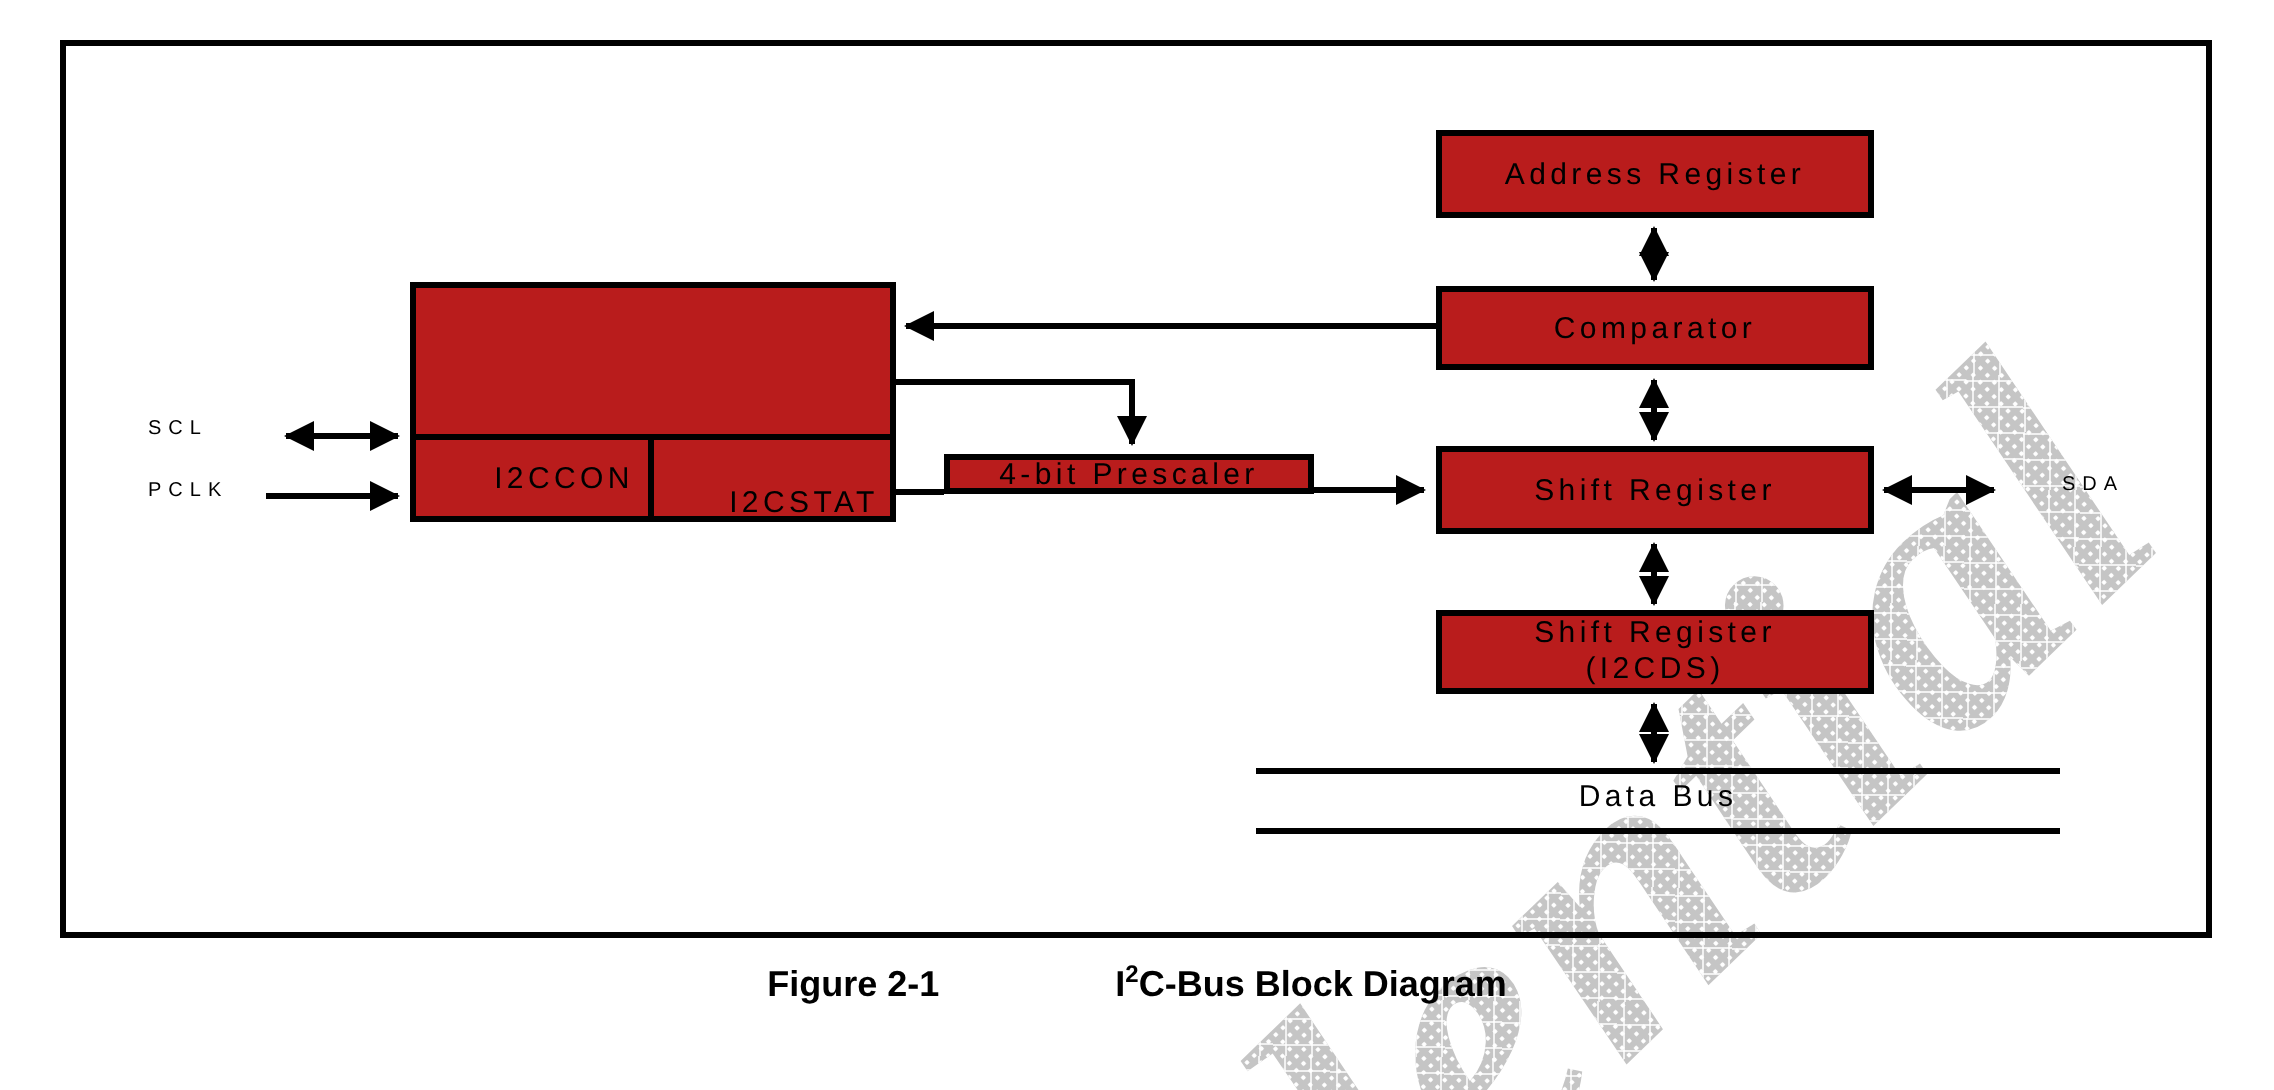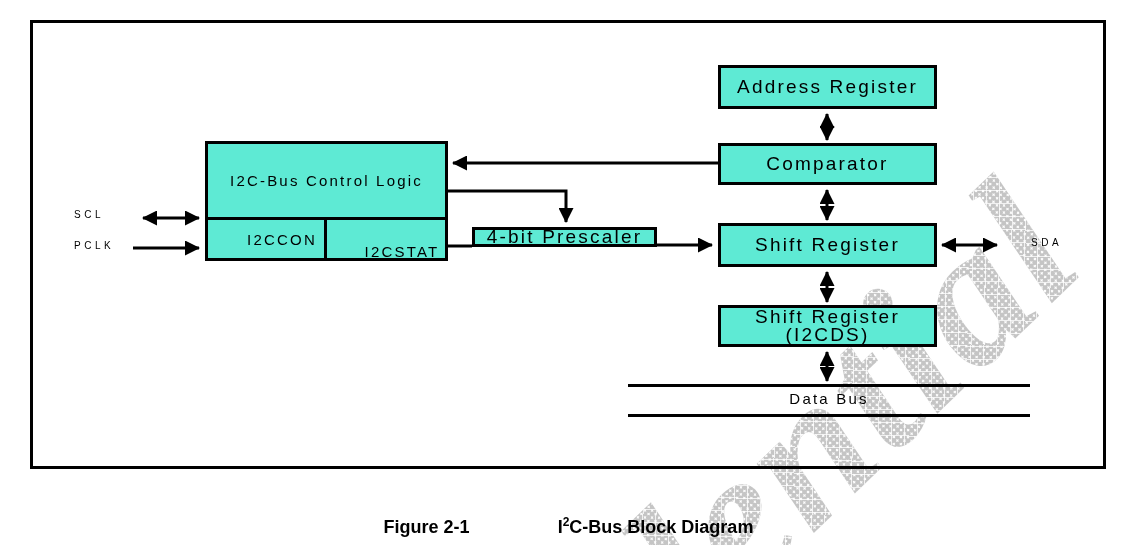--- a/index.html
+++ b/index.html
@@ -29,23 +29,23 @@
     user-select:none;
   }
   
   .frame {
     position:absolute; left:30px; top:20px; width:1076px; height:449px;
     border:3px solid #000; z-index:2; background:transparent;
   }
   
   .block {
     position:absolute; z-index:3;
-    border:3px solid #000; background:#5eead4;
+    border:3px solid #000; background:#b91c1c;
     display:flex; align-items:center; justify-content:center;
-    font-size:19px; letter-spacing:2.2px; white-space:nowrap;
+    font-size:15px; letter-spacing:2.2px; white-space:nowrap;
   }
   .block .two-line { text-align:center; line-height:18px; }
   
   .ctl-box   { left:205px; top:141px; width:243px; height:120px; }
   .ctl-upper { position:absolute; left:205px; top:144px; width:243px; height:72px;
                display:flex; align-items:center; justify-content:center;
                font-size:15px; letter-spacing:2.2px; z-index:4; }
   .ctl-divider-h { position:absolute; left:205px; top:217px; width:243px; height:3px; background:#000; z-index:4; }
   .ctl-divider-v { position:absolute; left:324px; top:219px; width:3px;  height:42px; background:#000; z-index:4; }
   .ctl-cell {
@@ -76,35 +76,34 @@
   }
   .sig-scl  { left:74px;  top:209px; }
   .sig-pclk { left:74px;  top:240px; }
   .sig-sda  { left:1008px; top:237px;margin-left:23px; }
   
   .wires { position:absolute; left:0; top:0; z-index:5; pointer-events:none; }
   
   .caption {
     position:absolute; left:0; top:482px; width:1137px; z-index:3;
     display:flex; justify-content:center; gap:88px;
-    font-size:18px; font-weight:bold; white-space:nowrap;margin-top:35px;
+    font-size:18px; font-weight:bold; white-space:nowrap;
   }
   .caption sup { font-size:12px; vertical-align:super; line-height:0; }
 </style>
 </head>
 <body>
 
 <div class="stage">
 
   <div class="watermark">Confidential</div>
 
   <div class="frame"></div>
 
   <div class="block ctl-box"></div>
-  <div class="ctl-upper">I2C-Bus Control Logic</div>
   <div class="ctl-divider-h"></div>
   <div class="ctl-divider-v"></div>
   <div class="ctl-cell cell-i2ccon">I2CCON</div>
   <div class="ctl-cell cell-i2cstat">I2CSTAT</div>
 
   <div class="block prescaler">4-bit Prescaler</div>
   <div class="block addr-reg">Address Register</div>
   <div class="block comparator">Comparator</div>
   <div class="block shift-reg">Shift Register</div>
   <div class="block shift-i2cds">

